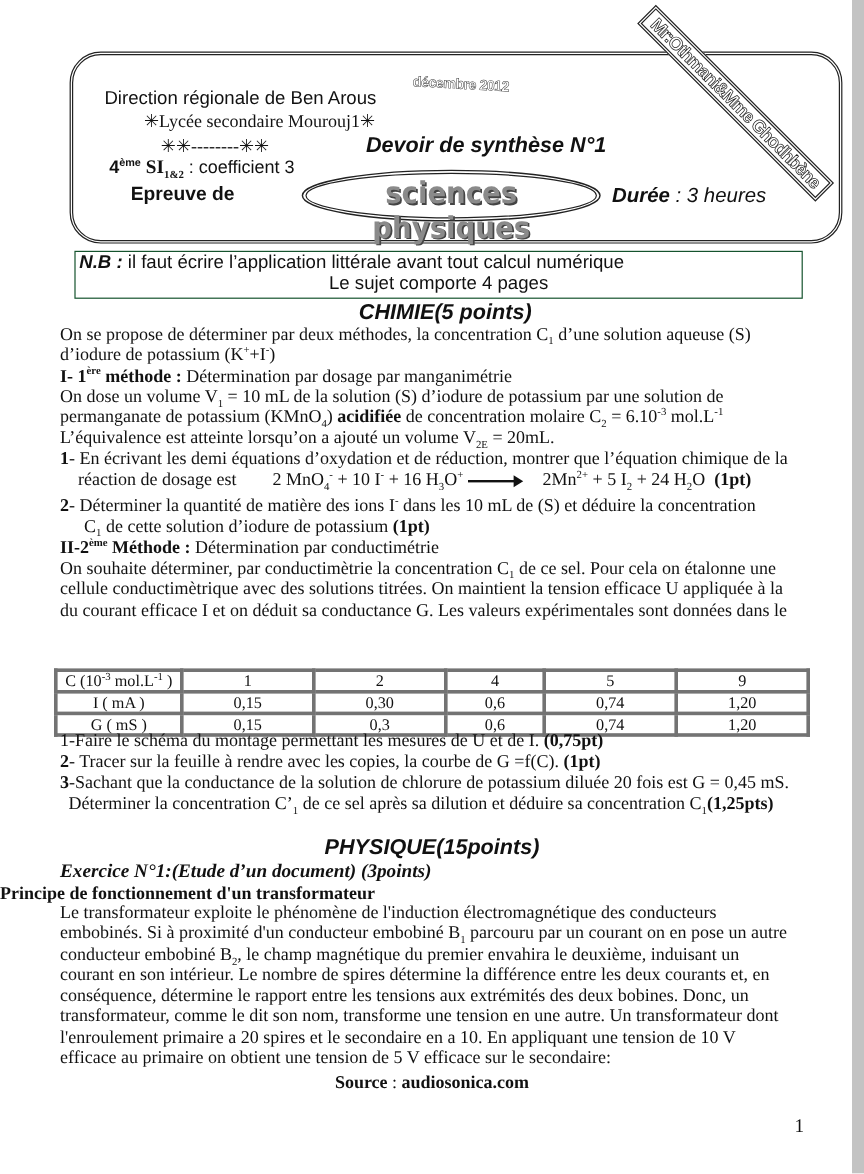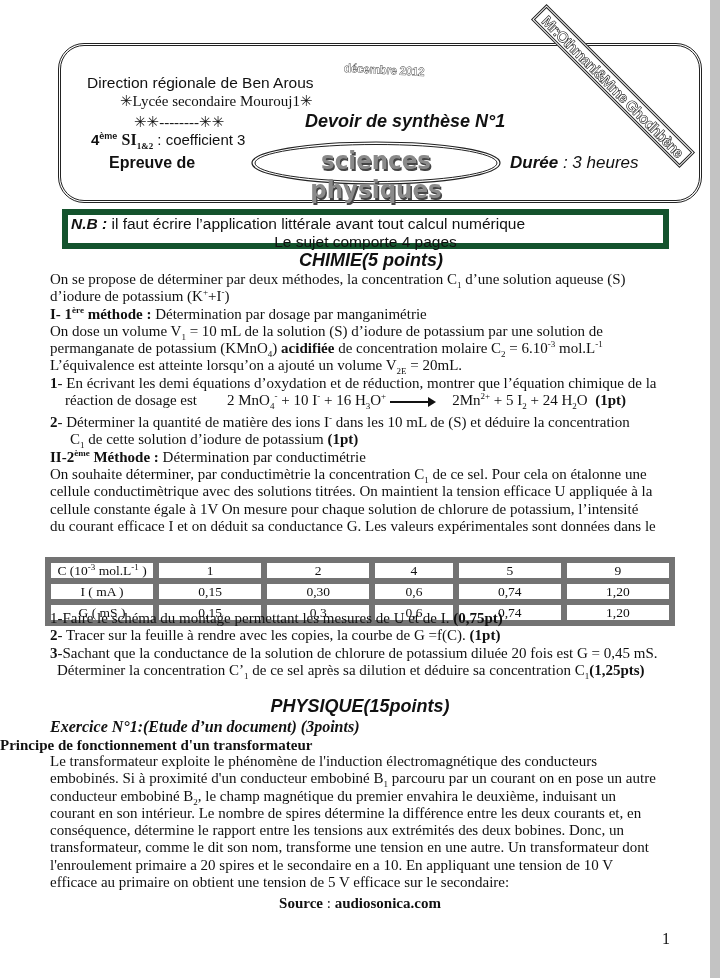--- a/index.html
+++ b/index.html
@@ -35,21 +35,21 @@
   .duree { left: 510px; top: 153px; font-size: 17px; font-style: italic; }
   .duree b { font-weight: bold; }
   .stamp {
     position: absolute; left: 508px; top: 75px; width: 210px; height: 22px; transform: rotate(45deg);
     border: 3px double #222; background: #fff; box-sizing: border-box;
     font-family: "Liberation Sans", sans-serif; font-size: 15px; font-weight: bold; text-align: center;
     line-height: 17px; color: #fff; -webkit-text-stroke: 0.6px #222; letter-spacing: -1px; white-space: nowrap;
   }
   
   .nb-box {
-    position: absolute; left: 62px; top: 209px; width: 607px; height: 40px; border: 6px solid #14532d; box-sizing: border-box;
+    position: absolute; left: 62px; top: 209px; width: 607px; height: 40px; border: 1px solid #14532d; box-sizing: border-box;
     font-family: "Liberation Sans", sans-serif; font-size: 15.5px; line-height: 18px;
   }
   .nb-line1 { padding-left: 3px; white-space: nowrap; }
   .nb-line1 b { font-style: italic; }
   .nb-line2 { text-align: center; }
   .section-title {
     position: absolute; left: 0; width: 720px; text-align: center; font-family: "Liberation Sans", sans-serif;
     font-size: 18px; font-weight: bold; font-style: italic;
   }
   .body-text {
@@ -58,21 +58,21 @@
   .body-text .ln { height: 17.3px; }
   sup, sub { font-size: 9px; line-height: 0; }
   .indent { padding-left: 15px; }
   .indent2 { padding-left: 20px; }
   .eq { display: inline-block; }
   .arrow { display: inline-block; width: 44px; height: 2px; background: #111; vertical-align: middle; position: relative; margin: 0 4px; }
   .arrow::after { content: ""; position: absolute; right: -2px; top: -4px; border-left: 8px solid #111; border-top: 5px solid transparent; border-bottom: 5px solid transparent; }
   table.data-table {
     position: absolute; left: 45px; top: 557px; width: 630px; border-collapse: collapse; font-size: 13.5px;
   }
-  table.data-table td { border: 6px solid #737373; text-align: center; height: 15px; padding: 0; line-height: 15px; }
+  table.data-table td { border: 3px solid #737373; text-align: center; height: 15px; padding: 0; line-height: 15px; }
   table.data-table td.first { width: 102px; }
   .exo-title { position: absolute; left: 50px; top: 718px; font-size: 16px; font-weight: bold; font-style: italic; white-space: nowrap; }
   .doc-title { position: absolute; left: 0; width: 720px; top: 737px; font-size: 15px; font-weight: bold; }
   .source { position: absolute; left: 0; width: 720px; top: 895px; text-align: center; font-size: 15px; }
   .page-num { position: absolute; left: 662px; top: 930px; font-size: 16px; }
 </style>
 </head>
 <body>
 
 <div class="gray-strip"></div>
@@ -109,21 +109,20 @@
   <div class="ln"><span>On  dose un volume V</span><sub>1</sub><span> = 10 mL de la solution (S) d’iodure de potassium par une solution de</span></div>
   <div class="ln"><span>permanganate de potassium (KMnO</span><sub>4</sub><span>) </span><b>acidifiée</b><span> de concentration molaire C</span><sub>2</sub><span> = 6.10</span><sup>-3</sup><span> mol.L</span><sup>-1</sup></div>
   <div class="ln"><span>L’équivalence est atteinte lorsqu’on a ajouté un volume V</span><sub>2E</sub><span> = 20mL.</span></div>
   <div class="ln"><b>1</b><span>- En écrivant les demi équations d’oxydation et de réduction, montrer que l’équation chimique de la</span></div>
   <div class="ln indent" style="height:22px;"><span>réaction de dosage est</span><span style="display:inline-block;width:30px;"></span><span class="eq"><span>2 MnO</span><sub>4</sub><sup>-</sup><span>  + 10 I</span><sup>-</sup><span> + 16 H</span><sub>3</sub><span>O</span><sup>+</sup><span class="arrow"></span><span style="display:inline-block;width:14px;"></span><span>2Mn</span><sup>2+</sup><span>  + 5 I</span><sub>2</sub><span>  + 24 H</span><sub>2</sub><span>O</span></span> &nbsp;<b>(1pt)</b></div>
   <div class="ln"><b>2</b><span>- Déterminer la quantité de matière des ions I</span><sup>-</sup><span> dans les 10 mL de (S) et déduire la concentration</span></div>
   <div class="ln indent2"><span>C</span><sub>1</sub><span> de cette solution d’iodure de potassium </span><b>(1pt)</b></div>
   <div class="ln"><b><span>II-2</span><sup>ème</sup><span> Méthode :</span></b><span> Détermination par conductimétrie</span></div>
   <div class="ln"><span>On souhaite déterminer, par conductimètrie la concentration C</span><sub>1</sub><span> de ce sel. Pour cela on étalonne une</span></div>
   <div class="ln">cellule conductimètrique avec des solutions titrées. On maintient la tension efficace  U appliquée à la</div>
-  <div class="ln">cellule constante égale à 1V On mesure pour chaque solution de chlorure de potassium, l’intensité</div>
   <div class="ln">du courant efficace I et on déduit sa conductance G. Les valeurs expérimentales sont données dans le</div>
 </div>
 
 <table class="data-table">
   <tbody>
       <tr>
     <td class="first">C (10<sup>-3</sup> mol.L<sup>-1</sup> )</td>
     <td>1</td>
     <td>2</td>
     <td>4</td>

